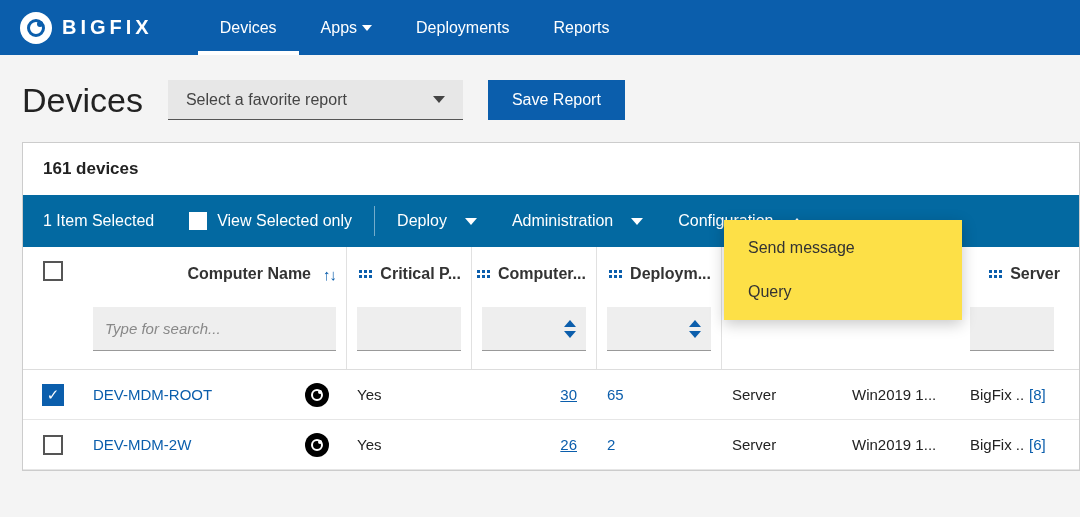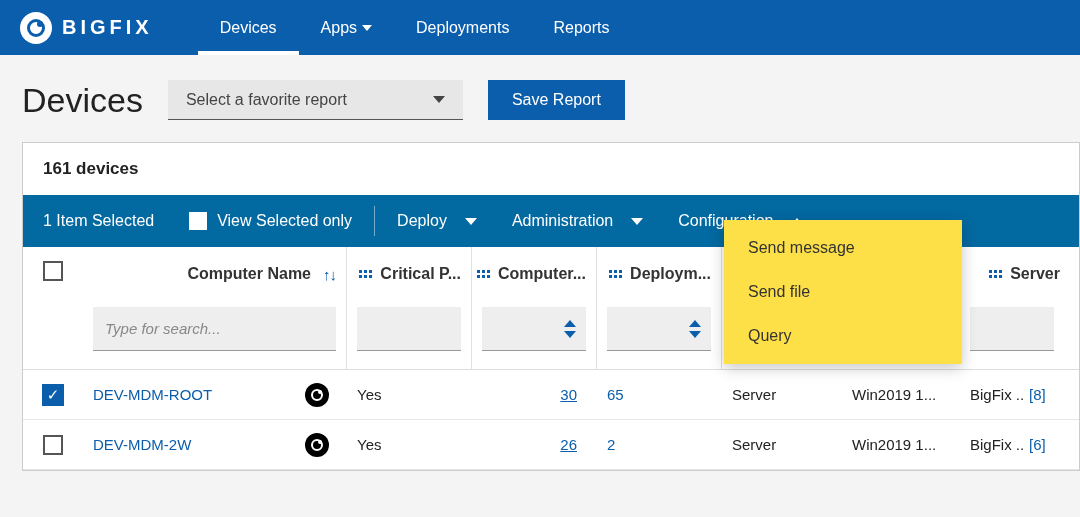--- a/index.html
+++ b/index.html
@@ -280,15 +280,14 @@
     <div class="td td-serv">Server</div>
     <div class="td td-os">Win2019 1...</div>
     <div class="td td-grp">BigFix ...</div>
     <div class="td td-cnt">[6]</div>
   </div>
 
 </div>
 
 <div class="config-menu">
   <div class="menu-item">Send message</div>
-  <div class="menu-item">Send file</div>
   <div class="menu-item">Query</div>
 </div>
 
 </body></html>

